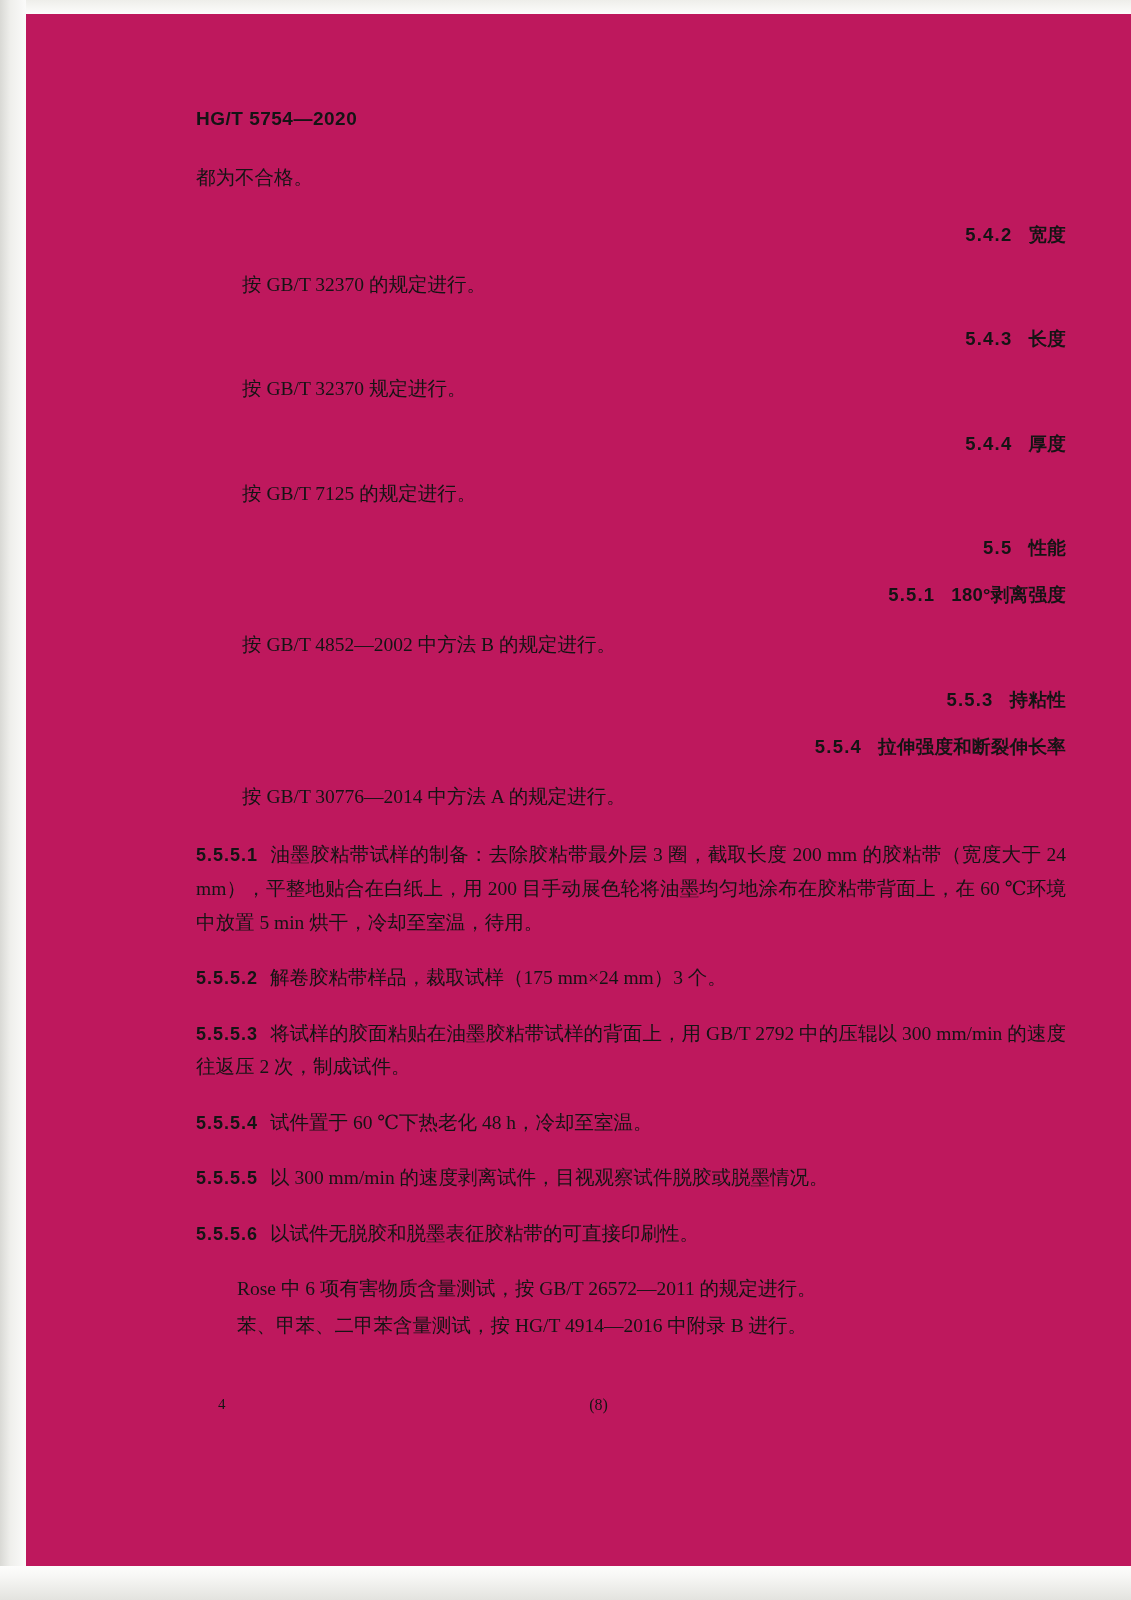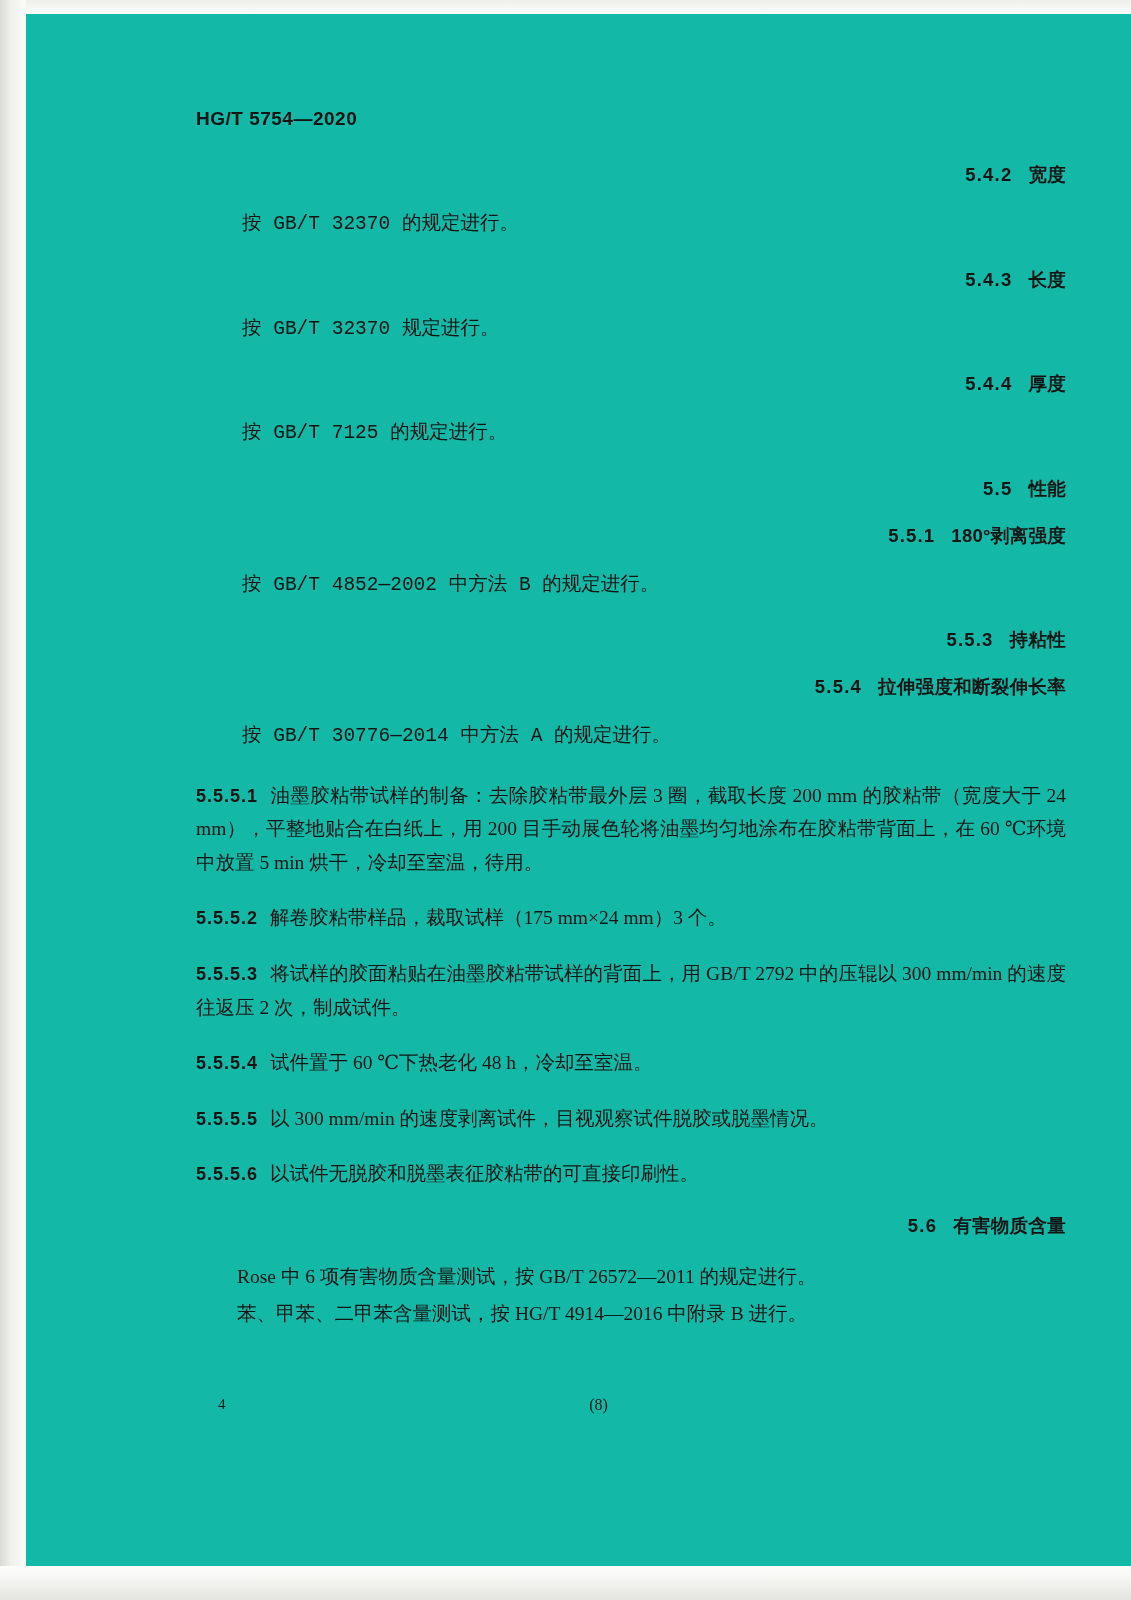--- a/index.html
+++ b/index.html
@@ -4,21 +4,21 @@
 <style>
   html, body {
     margin: 0;
     padding: 0;
     background: #ffffff;
   }
   .page {
     position: relative;
     width: 1131px;
     height: 1600px;
-    background: #14b8a6;
+    background: #be185d;
     overflow: hidden;
     font-family: "Liberation Serif", "DejaVu Serif", serif;
     color: #141414;
   }
   
   .scan-edge-left {
     position: absolute;
     left: 0; top: 0; bottom: 0;
     width: 26px;
     background: linear-gradient(to right, #d9d9d5 0%, #efefec 40%, #fbfbfa 100%);
@@ -67,21 +67,20 @@
   }
   .clause-head .num {
     letter-spacing: 1.2px;
   }
   .clause-head .gap {
     display: inline-block;
     width: 16px;
   }
   .body-indent {
     text-indent: 46px;
-    font-family: Liberation Mono, monospace;
   }
   .numbered {
     font-size: 19.5px;
     line-height: 1.72;
     margin: 0 0 22px 0;
     text-align: justify;
   }
   .numbered .nnum {
     font-family: "Liberation Sans", "DejaVu Sans", sans-serif;
     font-weight: bold;
@@ -126,20 +125,21 @@
 
 <div class="page">
   <div class="scan-edge-top"></div>
   <div class="scan-edge-left"></div>
   <div class="scan-edge-bottom"></div>
 
   <div class="content">
 
     <div class="header-code">HG/T 5754—2020</div>
 
+    <p class="para first">都为不合格。</p>
 
     <div class="clause-head">
       <span class="num">5.4.2</span><span class="gap"></span><span>宽度</span>
     </div>
     <p class="para body-indent">按 GB/T 32370 的规定进行。</p>
 
     <div class="clause-head">
       <span class="num">5.4.3</span><span class="gap"></span><span>长度</span>
     </div>
     <p class="para body-indent">按 GB/T 32370 规定进行。</p>
@@ -186,23 +186,20 @@
     </p>
 
     <p class="numbered">
       <span class="nnum">5.5.5.5</span><span>以 300 mm/min 的速度剥离试件，目视观察试件脱胶或脱墨情况。</span>
     </p>
 
     <p class="numbered">
       <span class="nnum">5.5.5.6</span><span>以试件无脱胶和脱墨表征胶粘带的可直接印刷性。</span>
     </p>
 
-    <div class="clause-head">
-      <span class="num">5.6</span><span class="gap"></span><span>有害物质含量</span>
-    </div>
     <div class="sub-block">
       <div>Rose 中 6 项有害物质含量测试，按 GB/T 26572—2011 的规定进行。</div>
       <div>苯、甲苯、二甲苯含量测试，按 HG/T 4914—2016 中附录 B 进行。</div>
     </div>
 
   </div>
 
   <div class="footer">
     <div class="pg-left">4</div>
     <div class="pg-center">(8)</div>

